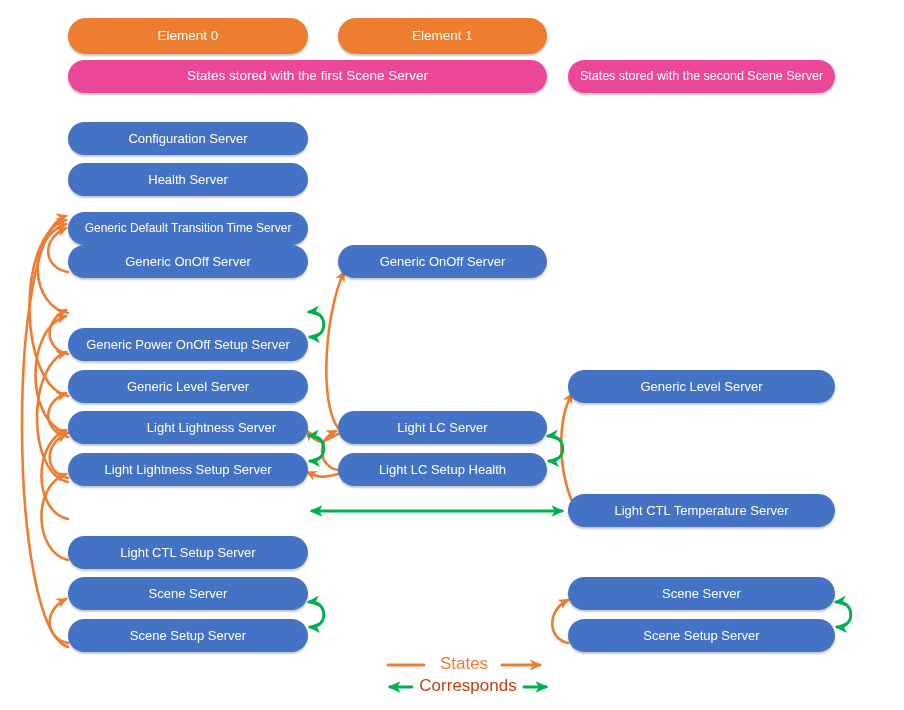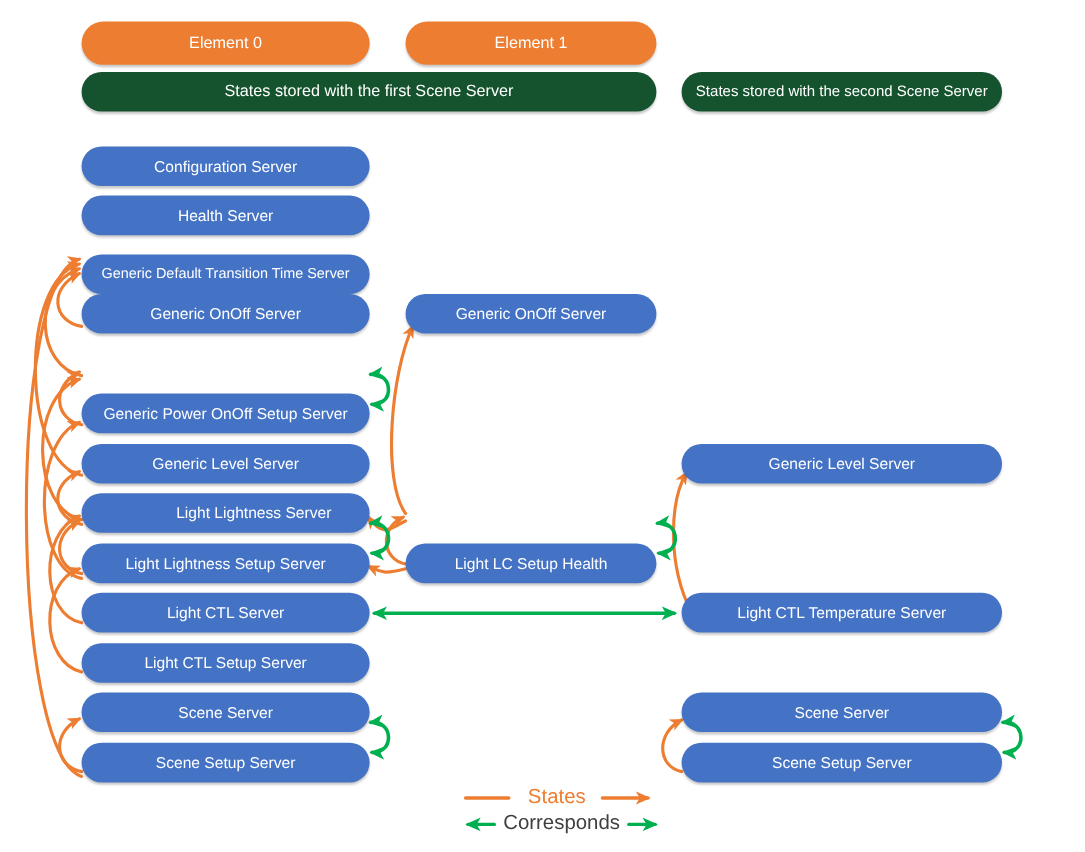--- a/index.html
+++ b/index.html
@@ -12,27 +12,27 @@
     display:flex;align-items:center;justify-content:center;
     color:#ffffff;
     border-radius:999px;
     text-align:center;
     line-height:1.05;
     box-shadow:0 2px 2px rgba(0,0,0,0.22);
     z-index:3;
   }
   .blue{background:#4472c4;font-size:13px;}
   .orange{background:#ed7d31;font-size:13.5px;}
-  .green{background:#14532d;font-size:13.5px;}
+  .green{background:#ec4899;font-size:13.5px;}
   svg.arrows{position:absolute;left:0;top:0;width:904px;height:710px;z-index:2;
              pointer-events:none;overflow:visible;}
   svg.arrows-top{z-index:5;}
   .legend{position:absolute;z-index:6;font-size:17px;font-weight:400;}
   .legend-extends{color:#ed7d31;}
-  .legend-corresponds{color:#404040;}
+  .legend-corresponds{color:#c2410c;}
 </style>
 </head>
 <body>
 
 <div id="canvas">
 
   <svg class="arrows">
     <defs>
       <marker id="oarrow" viewBox="0 0 10 10" refX="8.2" refY="5" markerWidth="4.4" markerHeight="4.4" orient="auto-start-reverse">
         <path d="M 0 0.6 L 10 5 L 0 9.4 L 2.6 5 Z" fill="#ed7d31"></path>
@@ -123,35 +123,35 @@
   </div>
   <div class="node blue" style="left:68px;top:370px;width:240px;height:33px;">
     <span>Generic Level Server</span>
   </div>
   <div class="node blue" style="left:68px;top:411px;width:240px;height:33px;padding-left:47px;">
     <span>Light Lightness Server</span>
   </div>
   <div class="node blue" style="left:68px;top:453px;width:240px;height:33px;">
     <span>Light Lightness Setup Server</span>
   </div>
-  <div class="node blue" style="left:68px;top:494px;width:240px;height:33px;">
-    <span>Light CTL Server</span>
-  </div>
   <div class="node blue" style="left:68px;top:536px;width:240px;height:33px;">
     <span>Light CTL Setup Server</span>
   </div>
   <div class="node blue" style="left:68px;top:577px;width:240px;height:33px;">
     <span>Scene Server</span>
   </div>
   <div class="node blue" style="left:68px;top:619px;width:240px;height:33px;">
     <span>Scene Setup Server</span>
   </div>
 
   <div class="node blue" style="left:338px;top:245px;width:209px;height:33px;">
     <span>Generic OnOff Server</span>
+  </div>
+  <div class="node blue" style="left:338px;top:411px;width:209px;height:33px;">
+    <span>Light LC Server</span>
   </div>
   <div class="node blue" style="left:338px;top:453px;width:209px;height:33px;">
     <span>Light LC Setup Health</span>
   </div>
 
   <div class="node blue" style="left:568px;top:370px;width:267px;height:33px;">
     <span>Generic Level Server</span>
   </div>
   <div class="node blue" style="left:568px;top:494px;width:267px;height:33px;">
     <span>Light CTL Temperature Server</span>

